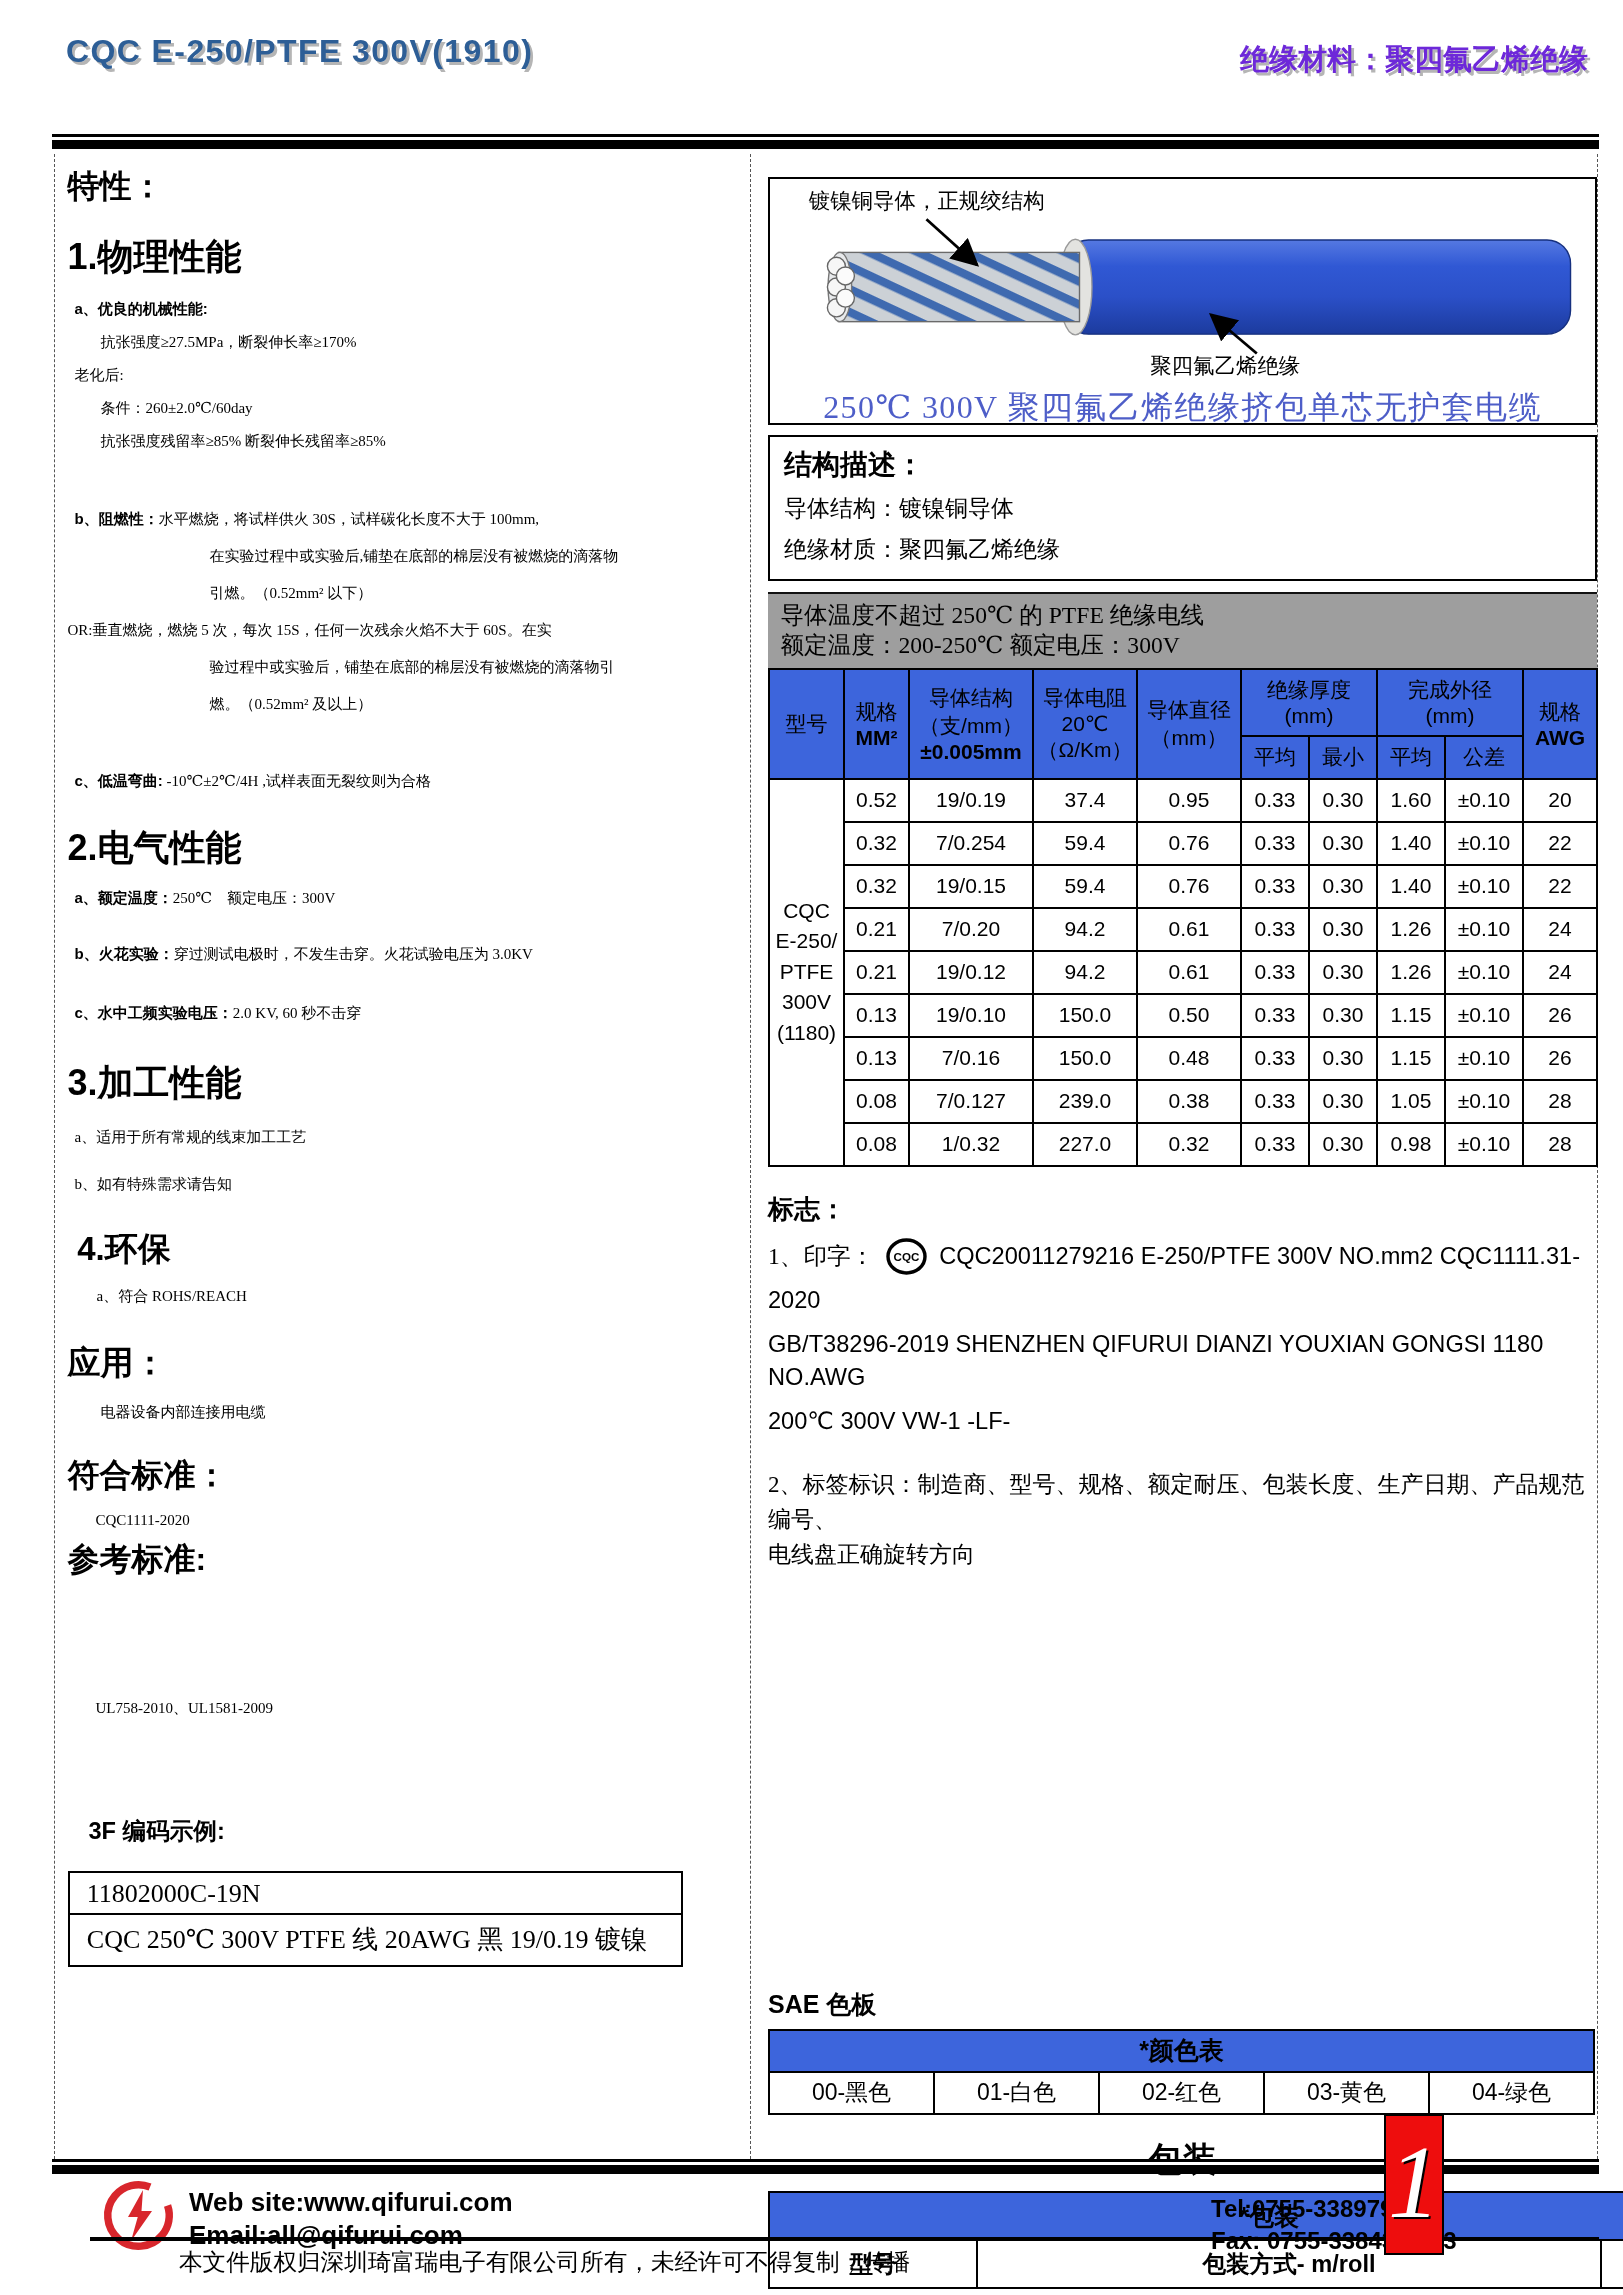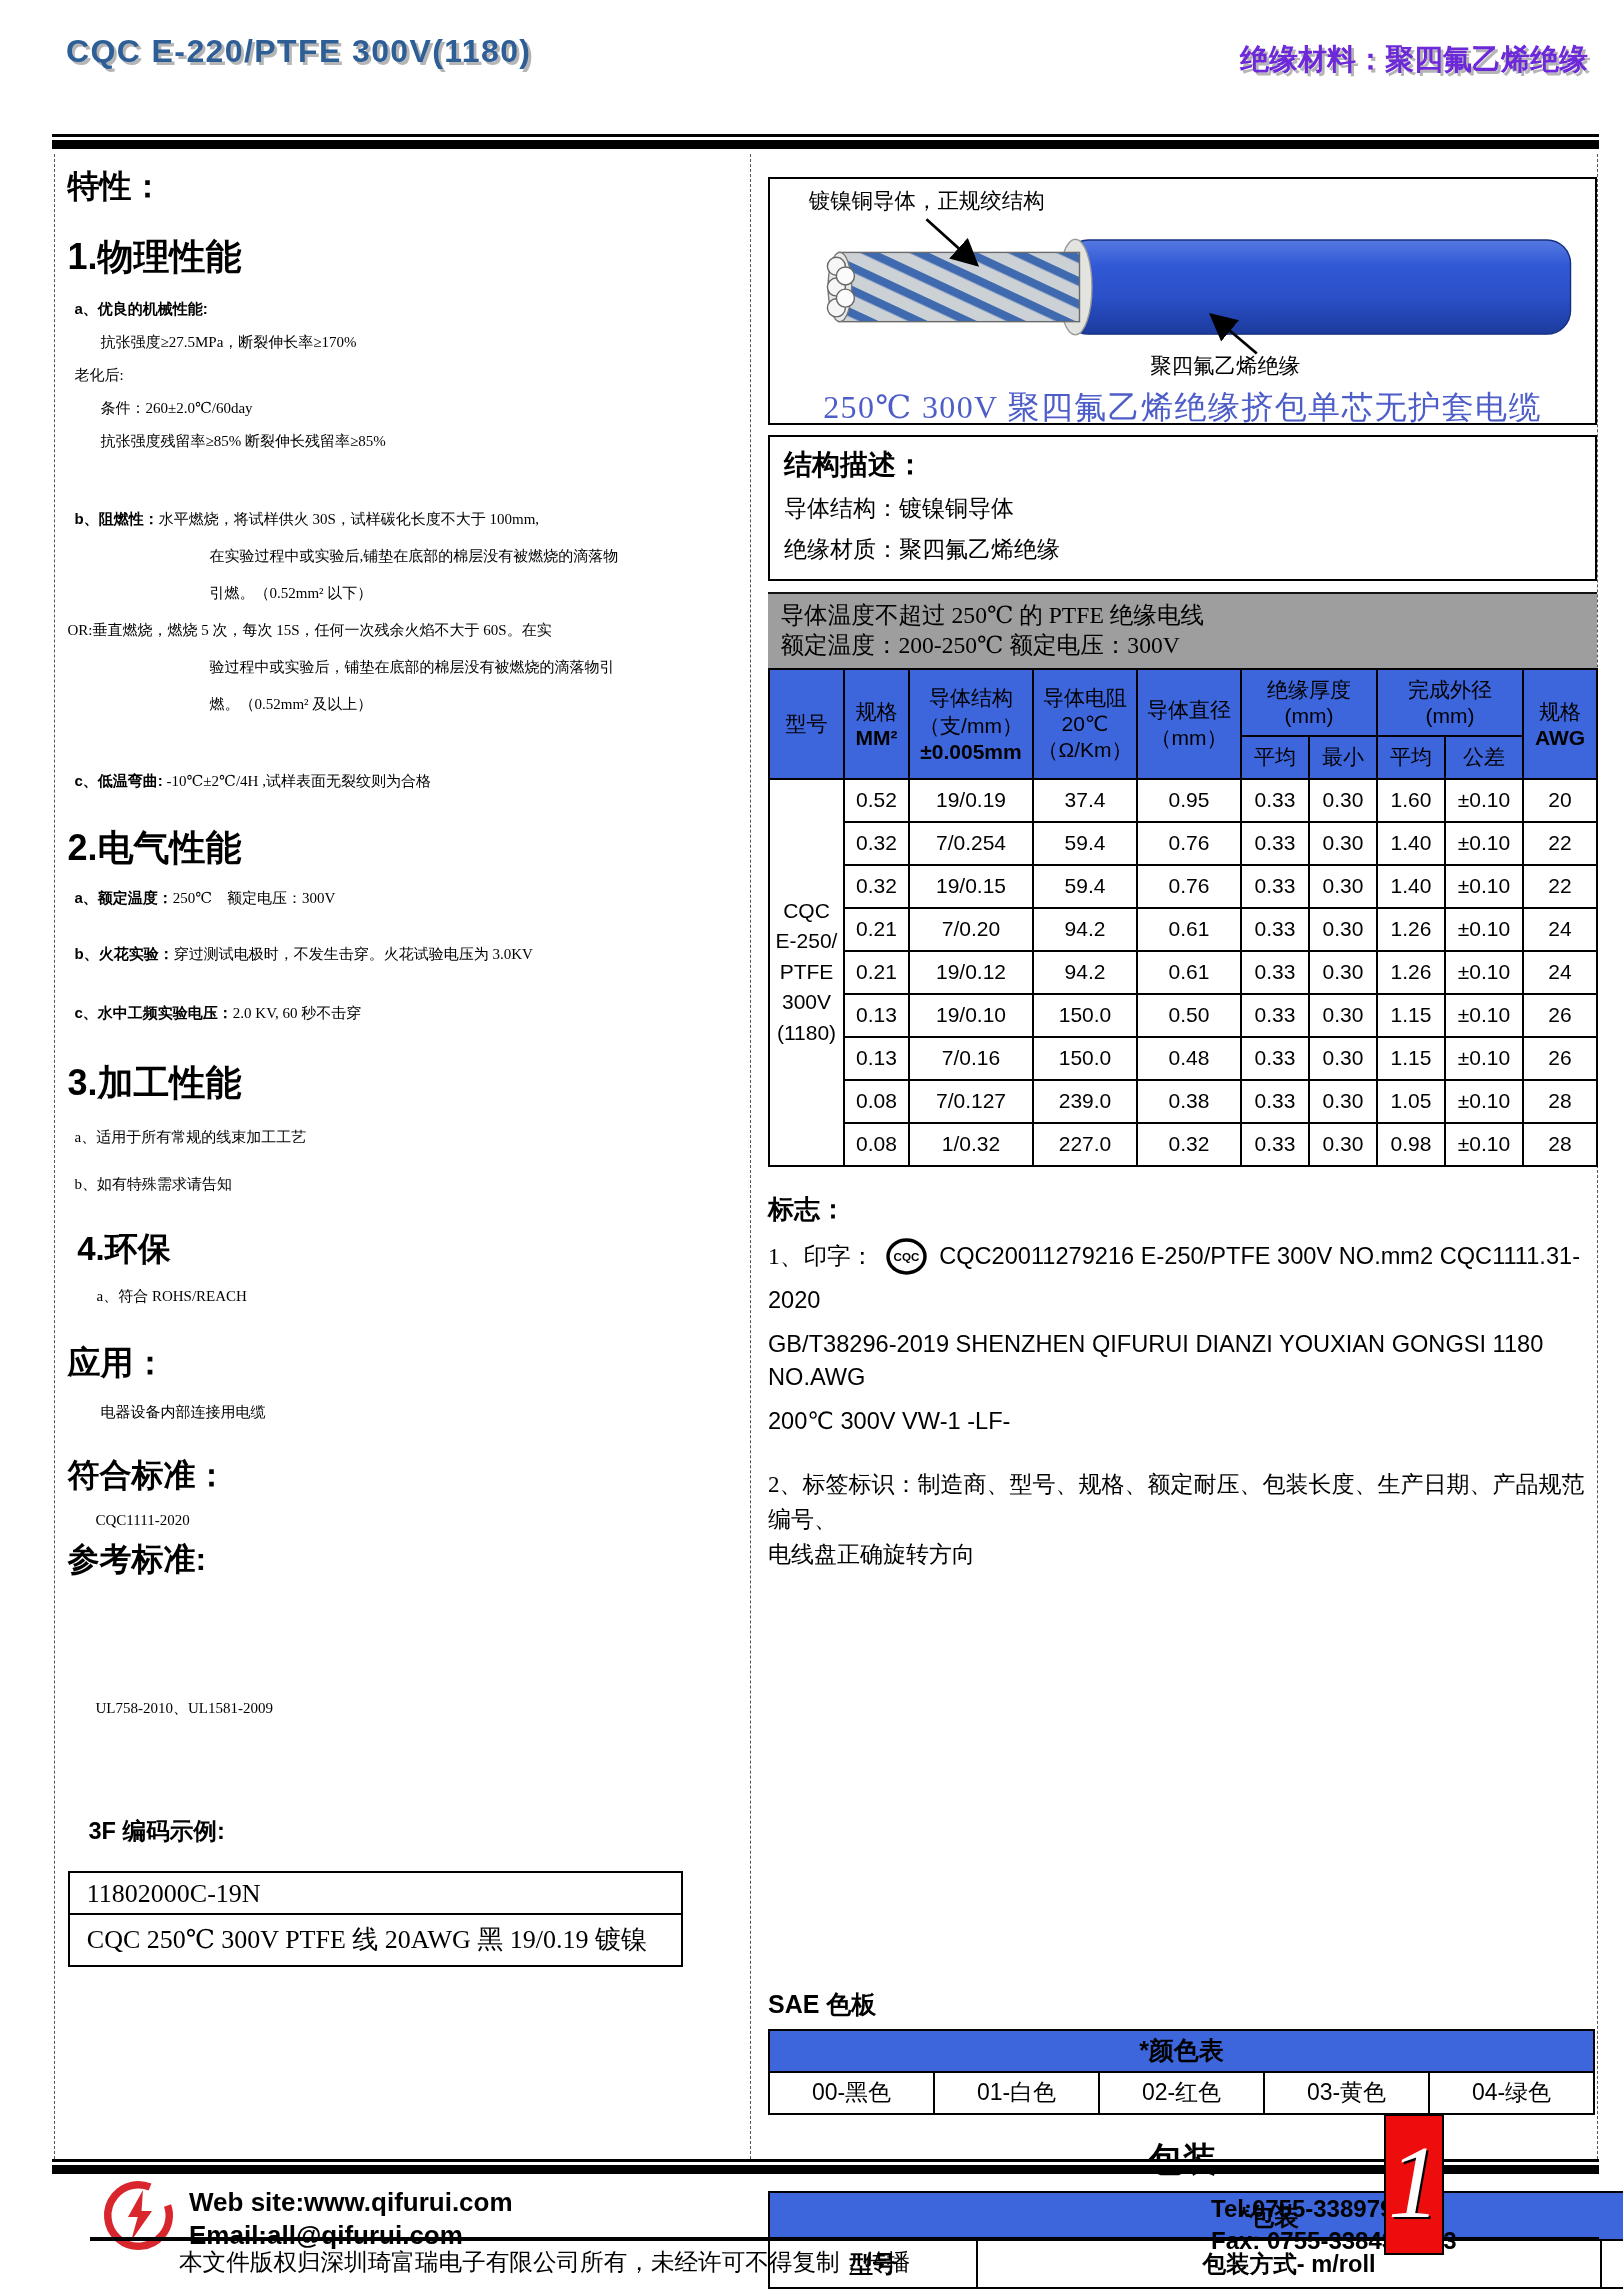--- a/index.html
+++ b/index.html
@@ -104,21 +104,21 @@
   .page-no { position:absolute; left:1384px; top:2114px; width:56px; height:137px;
              background:#ee0d0d; border:2.1px solid #000; color:#fff; font-size:104px;
              font-style:italic; text-align:center; line-height:132px;
              text-shadow:2.1px 2.1px 0 #000; }
 </style>
 </head>
 <body>
 
 <div class="page">
 
-  <div class="hdr-title-left">CQC E-220/PTFE 300V(1180)</div>
+  <div class="hdr-title-left">CQC E-250/PTFE 300V(1910)</div>
   <div class="hdr-title-right">绝缘材料：聚四氟乙烯绝缘</div>
   <div class="rule-band band-top">
     <div class="t3"></div>
       <div class="g4"></div>
       <div class="t12"></div>
   </div>
 
   <div class="columns">
 
     <div class="col-left">

